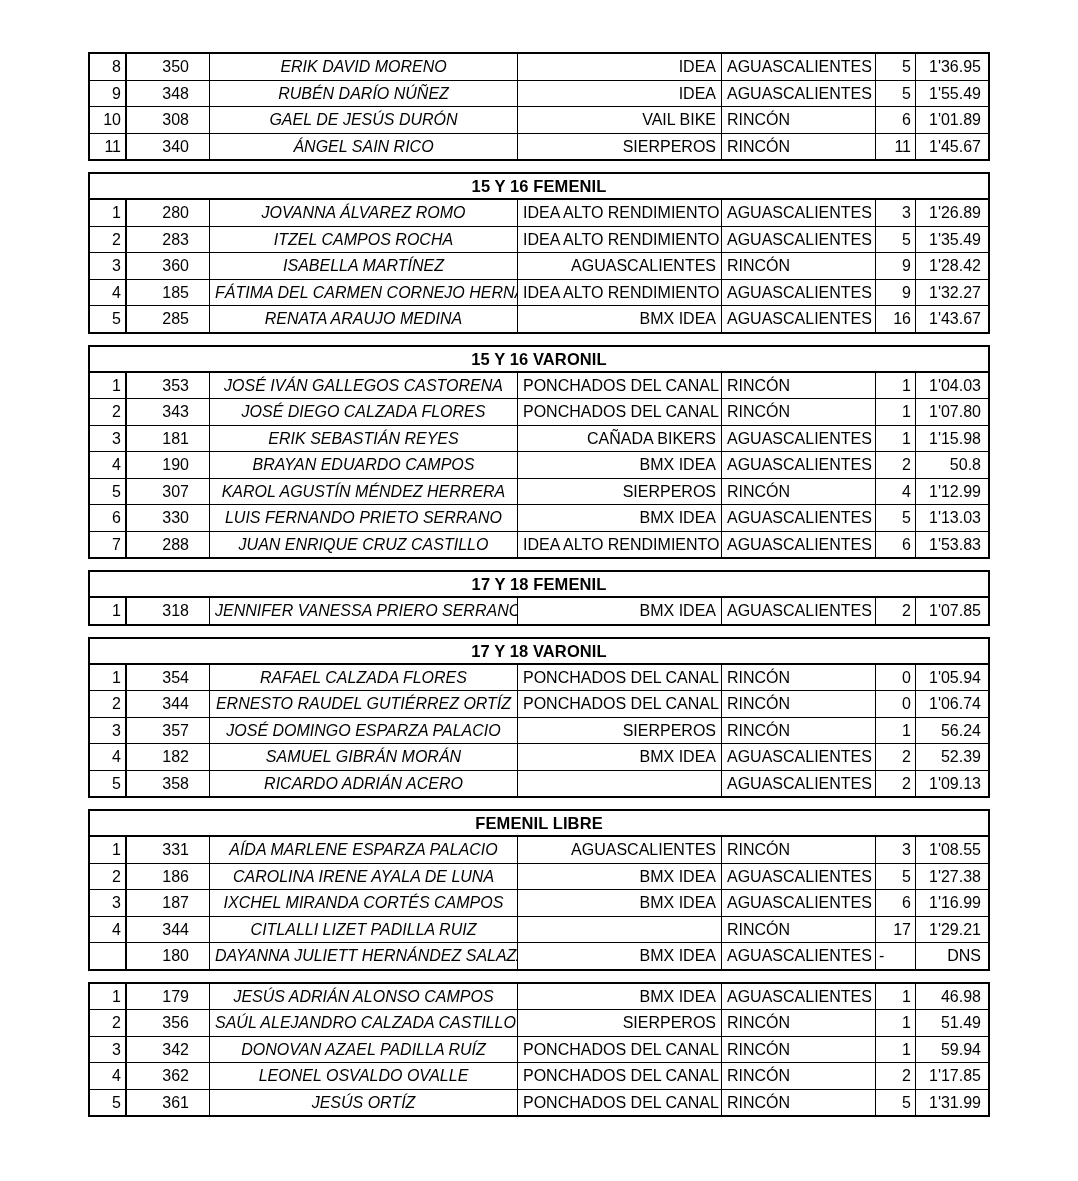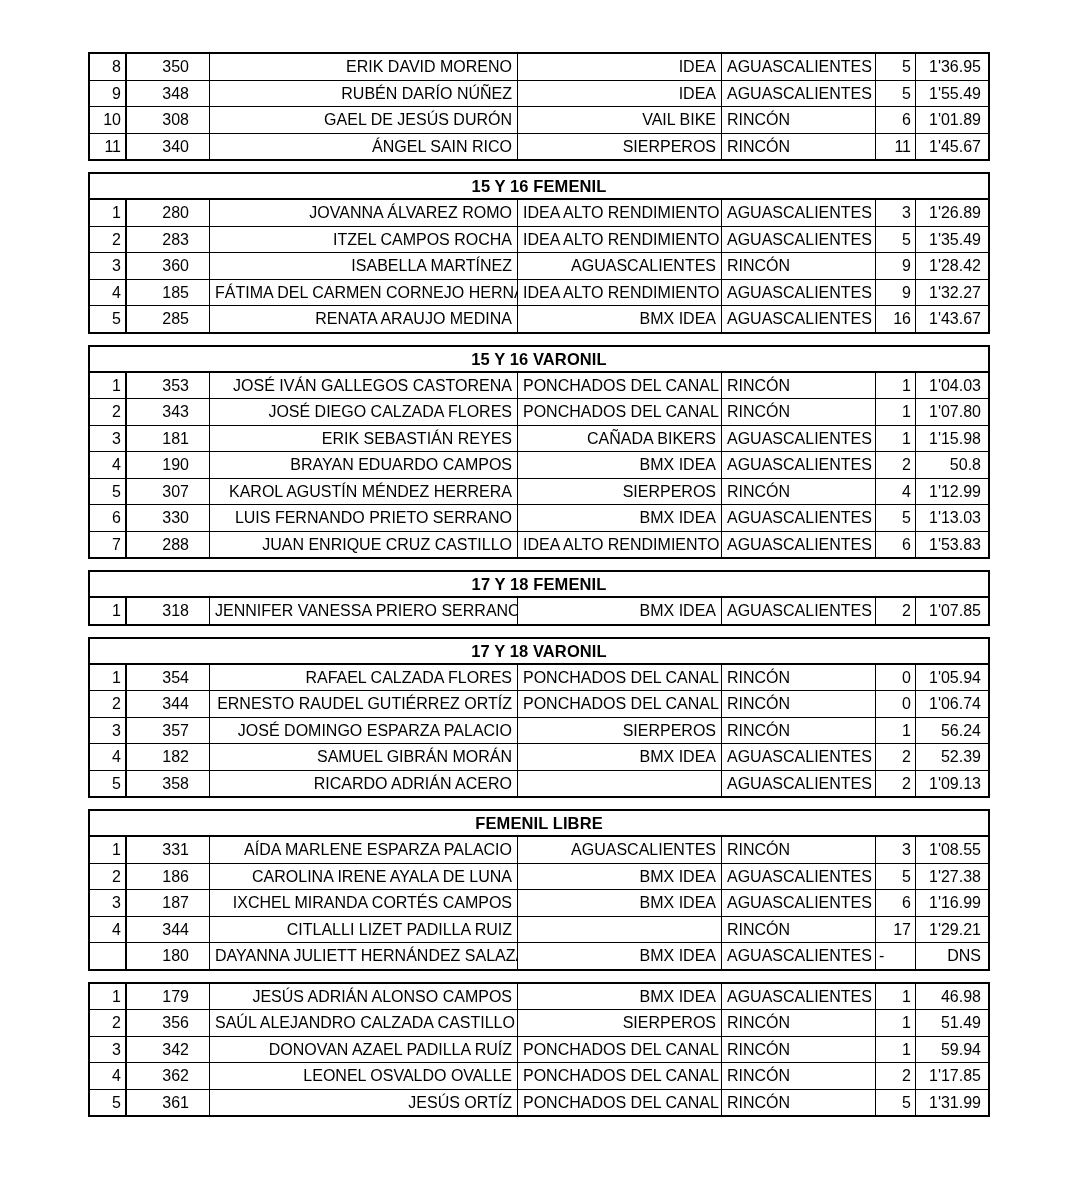--- a/index.html
+++ b/index.html
@@ -9,21 +9,21 @@
     .block { border: 2px solid #000; margin-bottom: 11px; }
     .cat-header { height: 24px; line-height: 24px; text-align: center; font-weight: bold;
                   font-size: 16.5px; border-bottom: 2px solid #000; letter-spacing: 0.1px; }
     table { border-collapse: collapse; width: 100%; table-layout: fixed; }
     td { height: 25.5px; padding: 0 5px; font-size: 16px; white-space: nowrap; overflow: hidden;
          border-right: 1px solid #000; border-bottom: 1px solid #000; line-height: 25px; }
     tr:last-child td { border-bottom: none; border-radius: 6px; }
     td:last-child { border-right: none; }
     td.pos { width: 26px; text-align: right; padding-right: 4px; border-right: 2px solid #000; }
     td.num { width: 57px; text-align: right; padding-right: 20px; }
-    td.name { width: 297px; text-align: right; }
+    td.name { width: 297px; text-align: center; font-style: italic; }
     td.team { width: 193px; text-align: right; }
     td.city { width: 143px; text-align: left; }
     td.pts { width: 30px; text-align: right; padding-right: 4px; }
     td.pts.dash { text-align: left; padding-left: 3px; }
     td.time { text-align: right; padding-right: 7px; }
   </style>
 </head>
 <body>
 
 <div class="results" id="results">

